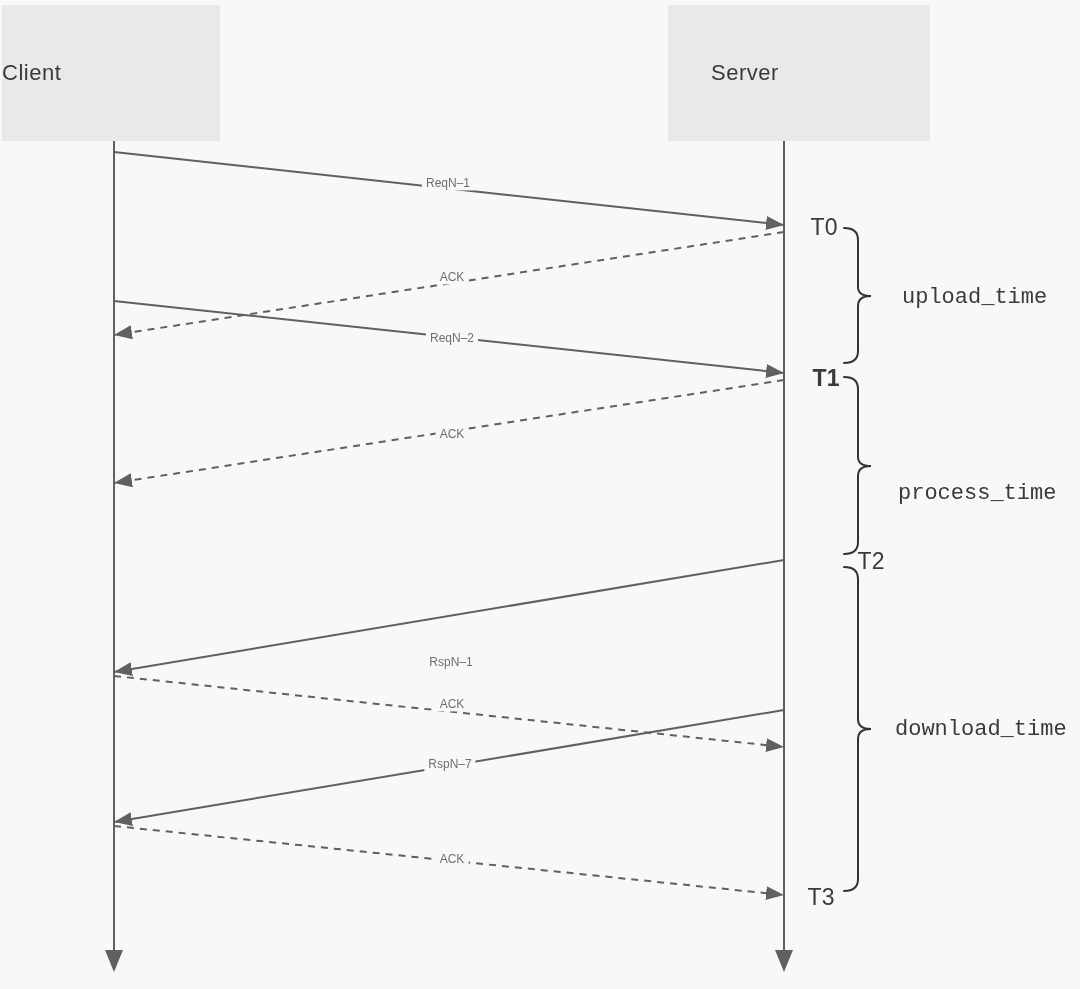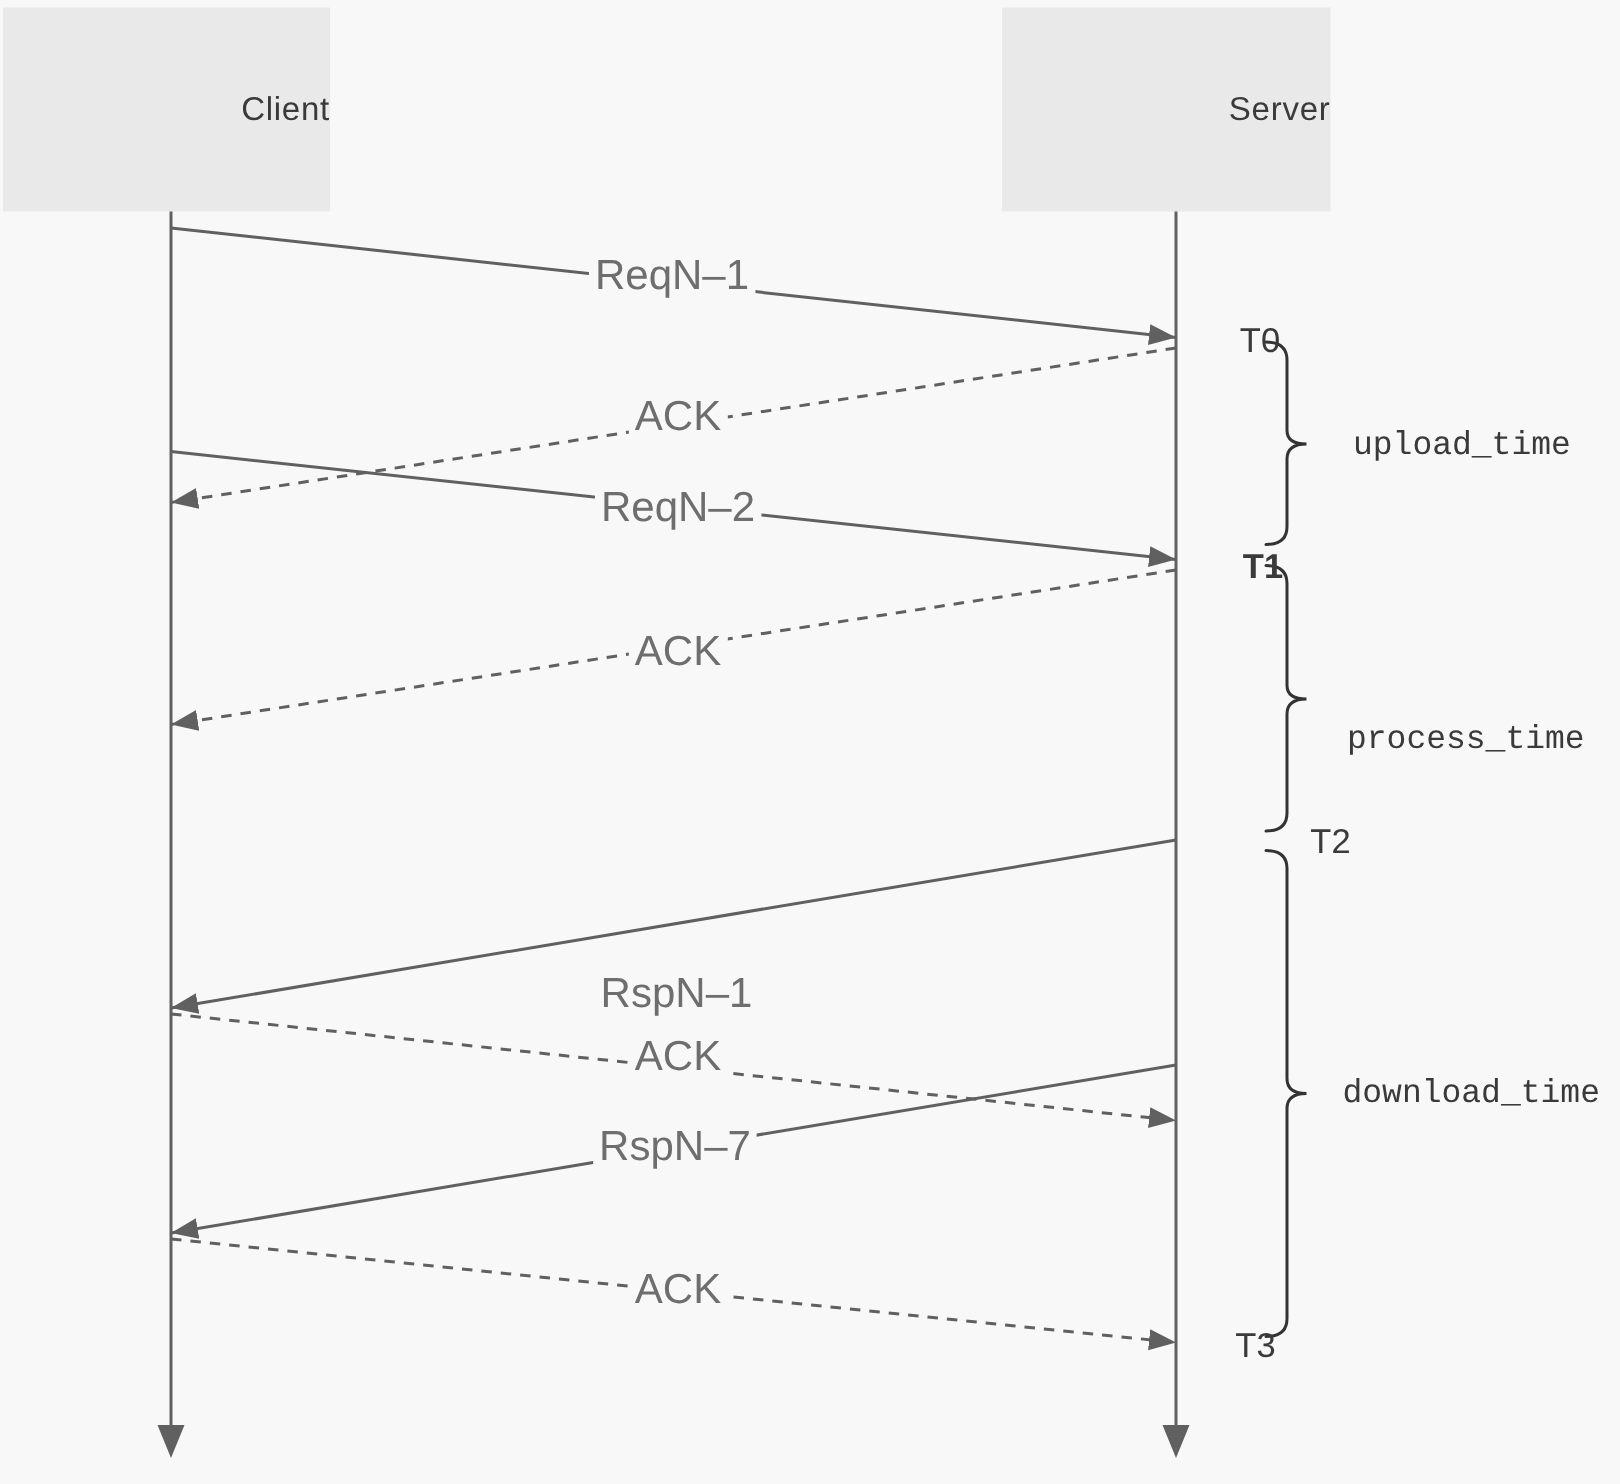--- a/index.html
+++ b/index.html
@@ -21,42 +21,41 @@
     width: 1080px;
     height: 989px;
   }
   .actor-box {
     position: absolute;
     top: 5px;
     height: 136px;
     background: #e9e9e9;
     display: flex;
     align-items: center;
-    justify-content: flex-end;
+    justify-content: flex-start;
     color: #3a3a3a;
     font-size: 22px;
     letter-spacing: 0.5px;
   }
   .msg-label {
     position: absolute;
     transform: translate(-50%, -50%);
     background: #f8f8f8;
     color: #6e6e6e;
-    font-size: 28px;
+    font-size: 12px;
     line-height: 1.1;
     padding: 0 4px;
     white-space: nowrap;
   }
   .t-label {
     position: absolute;
     transform: translate(-50%, -50%);
     color: #3a3a3a;
     font-size: 23px;
     white-space: nowrap;
-    margin-left: 16px;
   }
   .interval-label {
     position: absolute;
     transform: translateY(-50%);
     color: #3a3a3a;
     font-size: 22px;
     white-space: nowrap;
     font-family: Liberation Mono, monospace;
   }
 </style>
@@ -87,21 +86,21 @@
     <line x1="114" y1="826" x2="784" y2="895" stroke="#606060" stroke-width="2" stroke-dasharray="7 6" marker-end="url(#arrow)"></line>
 
     <path d="M 844 228 Q 858 228 858 240 L 858 287 Q 858 296 871 296 Q 858 296 858 306 L 858 351 Q 858 363 844 363" fill="none" stroke="#333333" stroke-width="2" stroke-linecap="round"></path>
     <path d="M 844 377 Q 858 377 858 389 L 858 457 Q 858 466 871 466 Q 858 466 858 476 L 858 542 Q 858 554 844 554" fill="none" stroke="#333333" stroke-width="2" stroke-linecap="round"></path>
     <path d="M 844 567 Q 858 567 858 579 L 858 719 Q 858 729 871 729 Q 858 729 858 739 L 858 879 Q 858 891 844 891" fill="none" stroke="#333333" stroke-width="2" stroke-linecap="round"></path>
   </svg>
 
   <div class="actor-box" style="left:2px; width:218px;">
     <span>Client</span>
   </div>
-  <div class="actor-box" style="left:668px; width:219px;">
+  <div class="actor-box" style="left:668px; width:219px;padding-left:43px;">
     <span>Server</span>
   </div>
 
   <div class="msg-label" style="left:448px; top:184px;">ReqN–1</div>
   <div class="msg-label" style="left:452px; top:278px;">ACK</div>
   <div class="msg-label" style="left:452px; top:339px;text-align:center;">ReqN–2</div>
   <div class="msg-label" style="left:452px; top:435px;">ACK</div>
   <div class="msg-label" style="left:451px; top:617px;margin-top:46px;">RspN–1</div>
   <div class="msg-label" style="left:452px; top:705px;">ACK</div>
   <div class="msg-label" style="left:450px; top:765px;">RspN–7</div>

